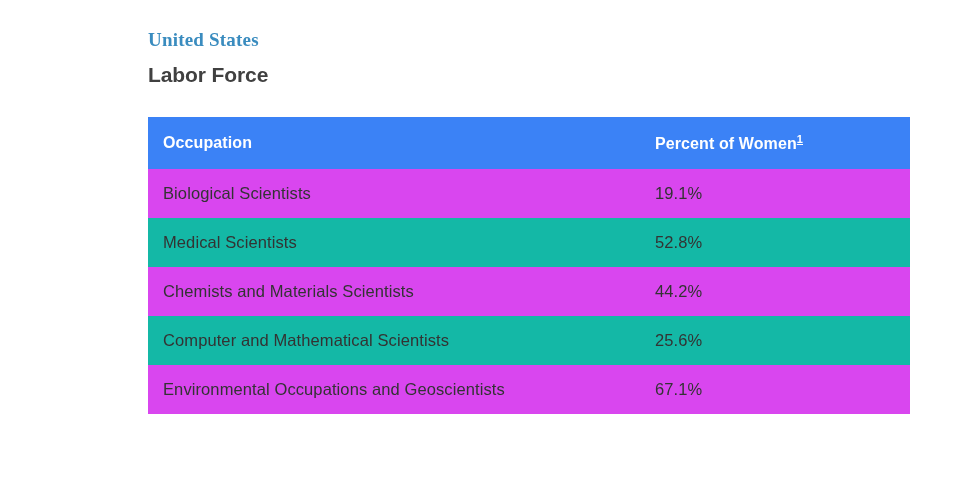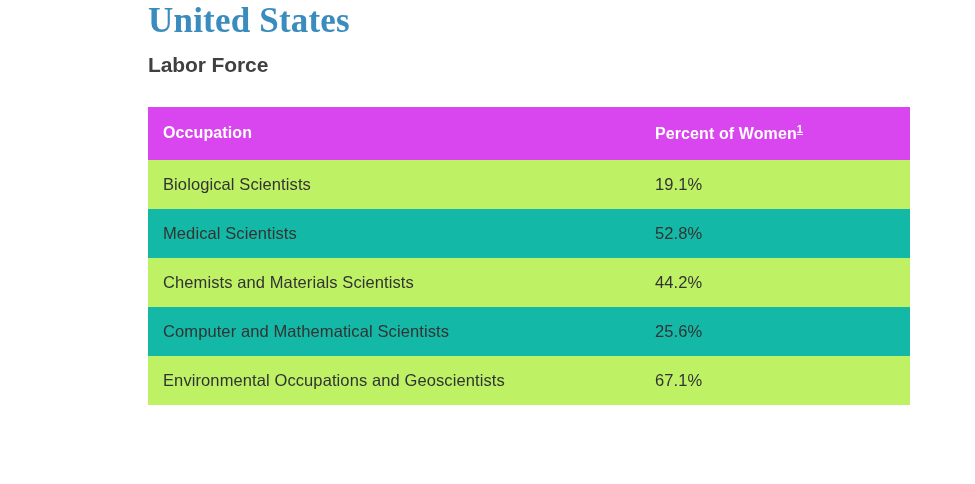--- a/index.html
+++ b/index.html
@@ -20,45 +20,46 @@
     background: #ffffff;
   }
   .content {
     position: absolute;
     left: 148px;
     top: 0;
     width: 732px;
   }
   .country-title {
     font-family: "Liberation Serif", serif;
-    font-size: 35px;
+    font-size: 19px;
     font-weight: bold;
     color: #3a8cbf;
     letter-spacing: 0.2px;
     margin: 0;
+    padding-top: 29px;
     line-height: 1.2;
   }
   .section-title {
     font-family: "Liberation Sans", sans-serif;
     font-size: 21px;
     font-weight: bold;
     color: #404040;
     margin: 0;
     padding-top: 10px;
     line-height: 1.2;
     letter-spacing: -0.1px;
   }
   table.data-table {
     margin-top: 30px;
     border-collapse: collapse;
     width: 732px;
     table-layout: fixed;
   }
   table.data-table thead th {
-    background: #d946ef;
+    background: #3b82f6;
     color: #ffffff;
     font-size: 16px;
     font-weight: bold;
     text-align: left;
     padding: 16px 0 16px 15px;
     letter-spacing: 0.1px;
     vertical-align: middle;
   }
   table.data-table thead th.col-occupation {
     width: 477px;
@@ -74,21 +75,21 @@
     cursor: pointer;
   }
   table.data-table tbody td {
     font-size: 16.5px;
     color: #333333;
     padding: 15px 0 15px 15px;
     border: none;
     letter-spacing: 0.1px;
   }
   table.data-table tbody tr.odd-row td {
-    background: #bef264;
+    background: #d946ef;
   }
   table.data-table tbody tr.even-row td {
     background: #14b8a6;
   }
 </style>
 </head>
 <body>
 
 <div class="page">
   <div class="content">

